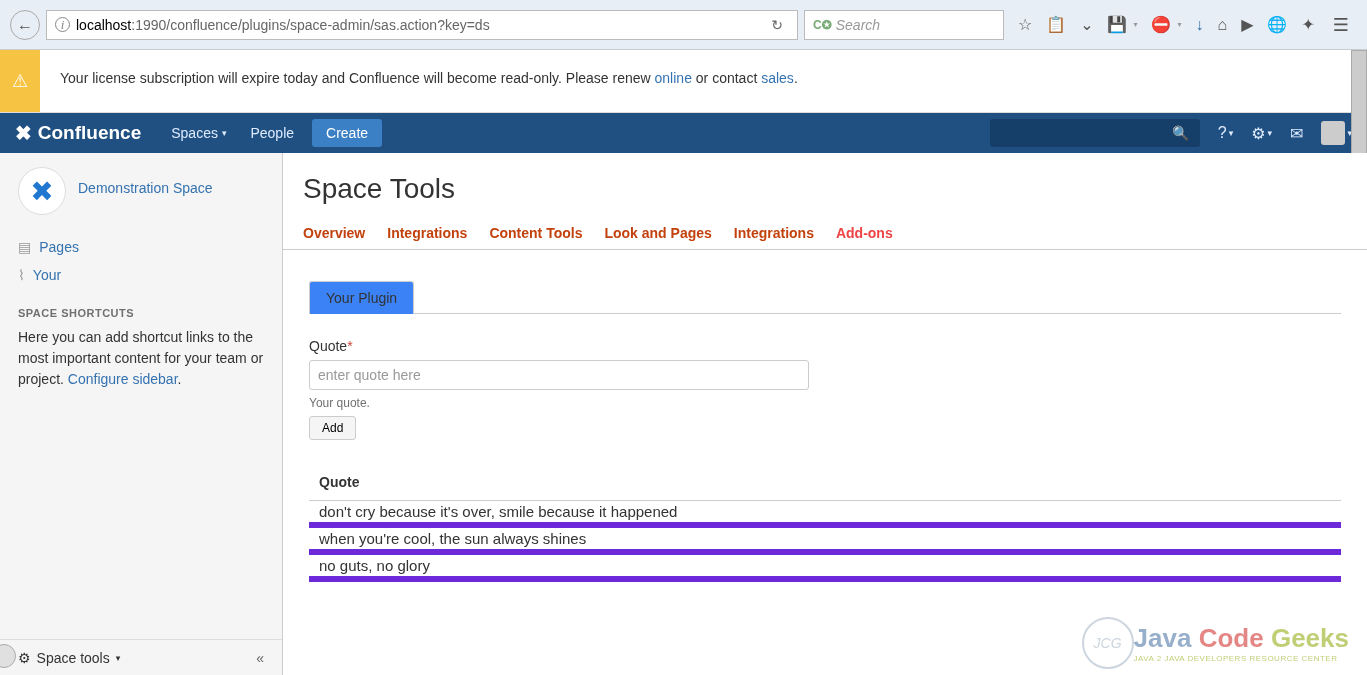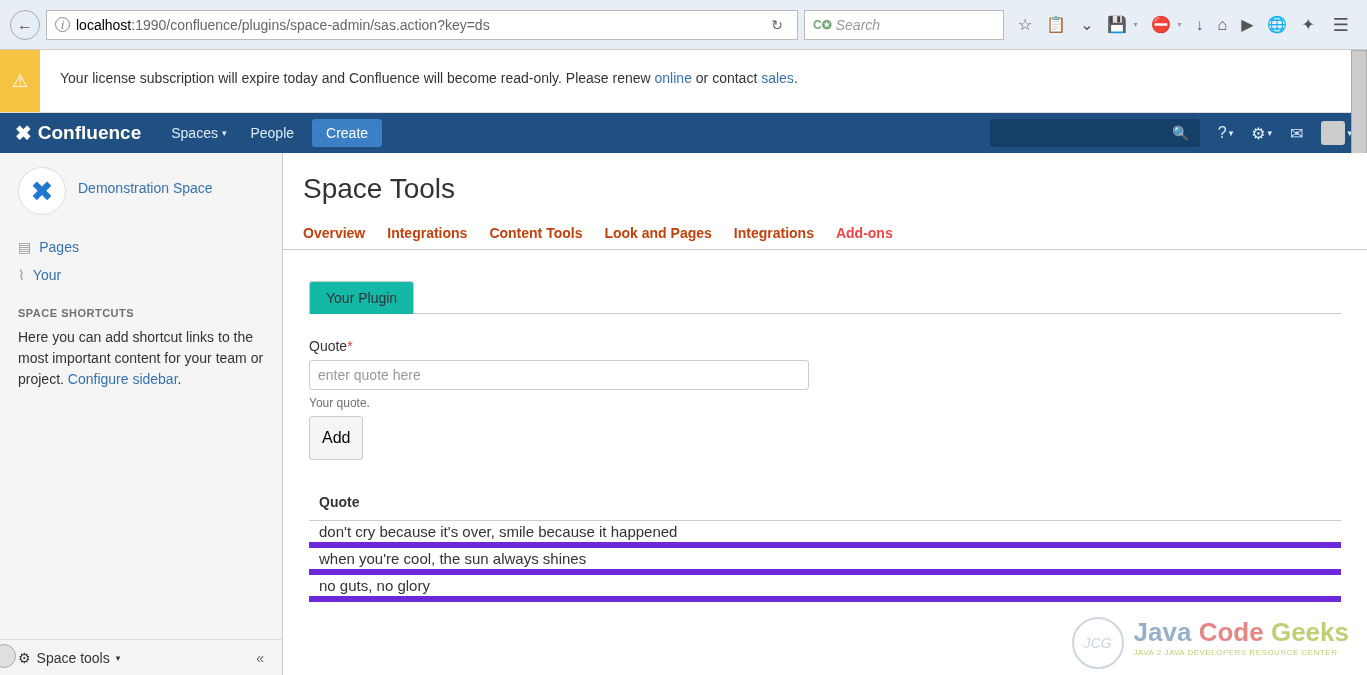--- a/index.html
+++ b/index.html
@@ -64,38 +64,38 @@
 
 .content-area { flex: 1; background: #fff; overflow: auto; position: relative; }
 .page-title-bar { padding: 20px 20px 12px; }
 .page-title { font-size: 28px; color: #333; font-weight: normal; }
 .tabs-bar { border-bottom: 1px solid #ccc; padding: 0 20px; display: flex; gap: 22px; }
 .tab { padding: 8px 0; color: #c2410c; font-size: 14px; font-weight: bold; }
 .tab.active { color: #ef4444; font-weight: bold; position: relative; }
 
 .inner-content { padding: 30px 26px; }
 .subtabs { display: flex; border-bottom: 1px solid #ccc; }
-.subtab { border: 1px solid #ccc; border-bottom: none; padding: 8px 16px; font-size: 14px; background: #14b8a6; border-radius: 3px 3px 0 0; position: relative; top: 1px; }
+.subtab { border: 1px solid #ccc; border-bottom: none; padding: 8px 16px; font-size: 14px; background: #3b82f6; border-radius: 3px 3px 0 0; position: relative; top: 1px; }
 
 .form-area { padding: 24px 0 0 0; }
 .form-label { font-size: 14px; color: #333; }
 .required { color: #d04437; }
 .form-input { width: 500px; height: 30px; border: 1px solid #ccc; border-radius: 3px; padding: 0 8px; margin-top: 6px; font-size: 14px; }
 .form-input::placeholder { color: #999; }
 .form-desc { font-size: 12px; color: #707070; margin-top: 6px; }
-.form-btn { padding: 12px 12px; border: 1px solid #ccc; background: #f5f5f5; border-radius: 3px; font-size: 16px; margin-top: 6px; cursor: pointer; }
+.form-btn { padding: 4px 12px; border: 1px solid #ccc; background: #f5f5f5; border-radius: 3px; font-size: 12px; margin-top: 6px; cursor: pointer; }
 
 .quote-table { width: 100%; margin-top: 24px; border-collapse: collapse; }
 .quote-table th { text-align: left; font-size: 14px; padding: 10px 10px; border-bottom: 1px solid #ccc; }
 .quote-table td { font-size: 15px; padding: 2px 10px; border-bottom: 6px solid #6d28d9; }
 
 .resize-handle { position: absolute; left: 283px; top: 200px; color: #999; font-size: 10px; }
 
 
-.watermark { position: fixed; bottom: 6px; right: 18px; display: flex; gap: 10px; opacity: 0.7; pointer-events: none; }
+.watermark { position: fixed; bottom: 6px; right: 18px; display: flex; align-items: center; opacity: 0.7; pointer-events: none; }
 .wm-circle { width: 52px; height: 52px; border: 2px solid #b8c4d0; border-radius: 50%; display: flex; align-items: center; justify-content: center; color: #b8c4d0; font-size: 14px; font-style: italic; }
 .wm-text { font-family: Georgia, serif; }
 .wm-main { font-size: 26px; font-weight: bold; }
 .wm-j { color: #6a8db5; } .wm-c { color: #d9534f; } .wm-g { color: #a6ba3c; }
 .wm-sub { font-size: 8px; color: #a6ba3c; letter-spacing: 0.5px; }
 
 .scrollbar { position: absolute; right: 0; top: 0; width: 16px; height: 160px; background: #ccc; border: 1px solid #aaa; }
 </style>
 </head>
 <body>

